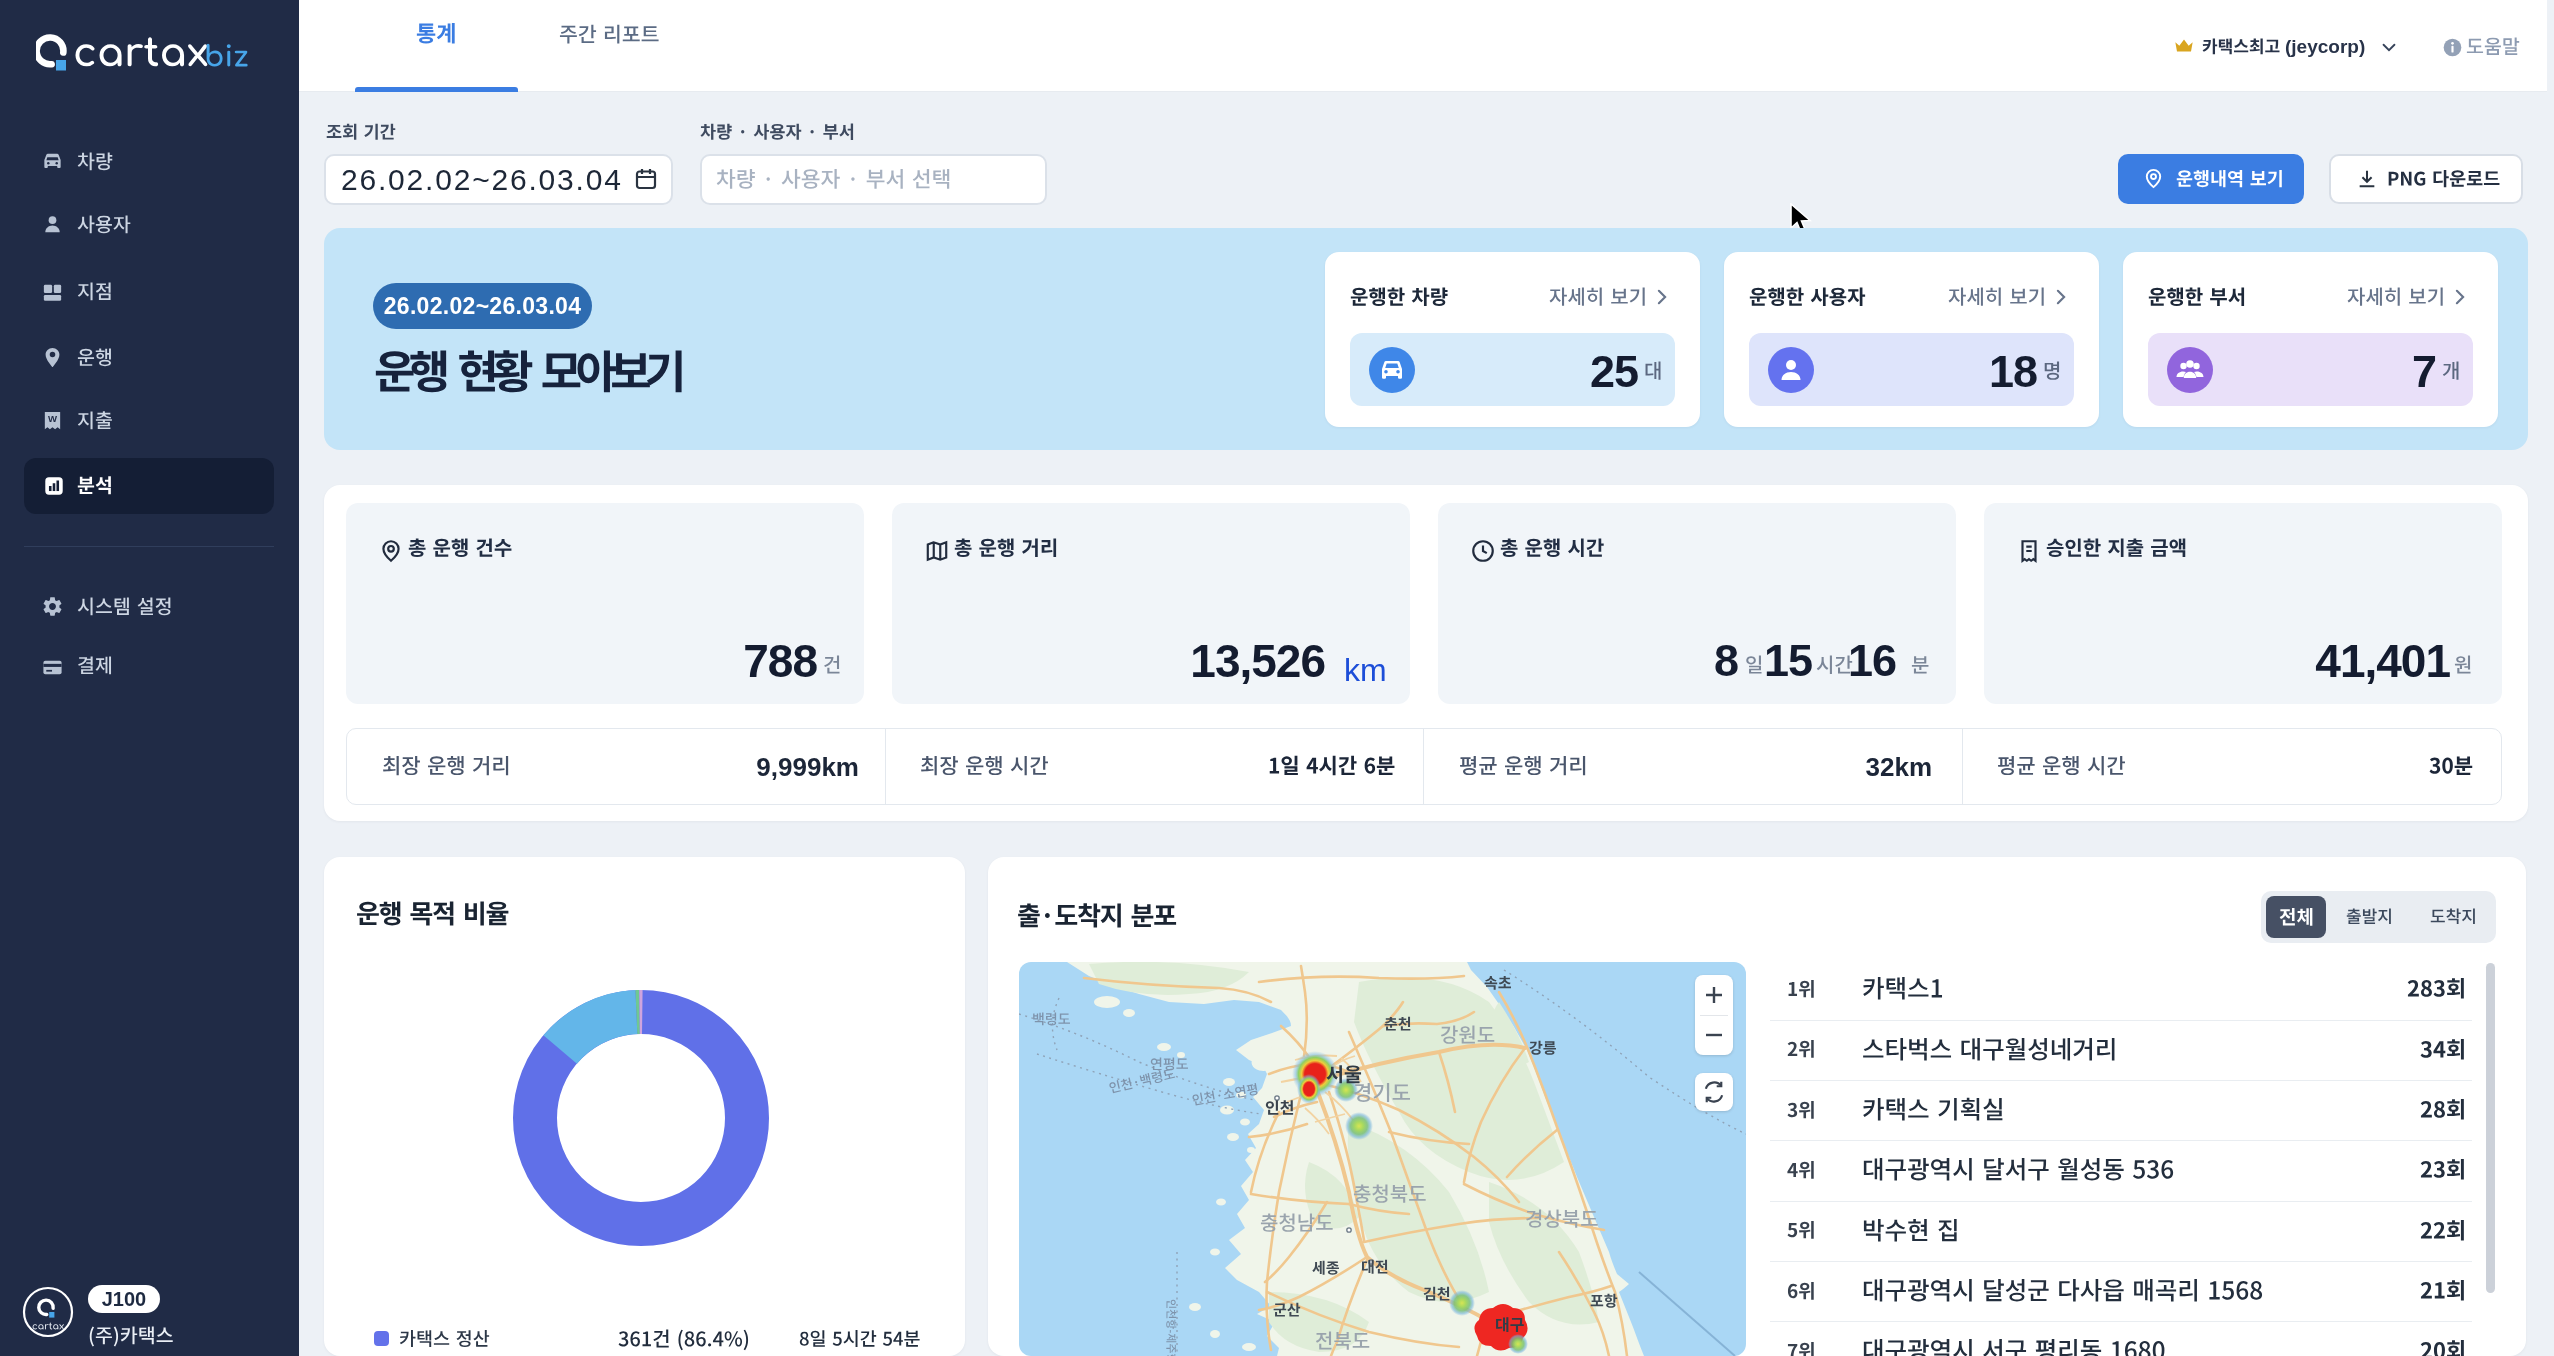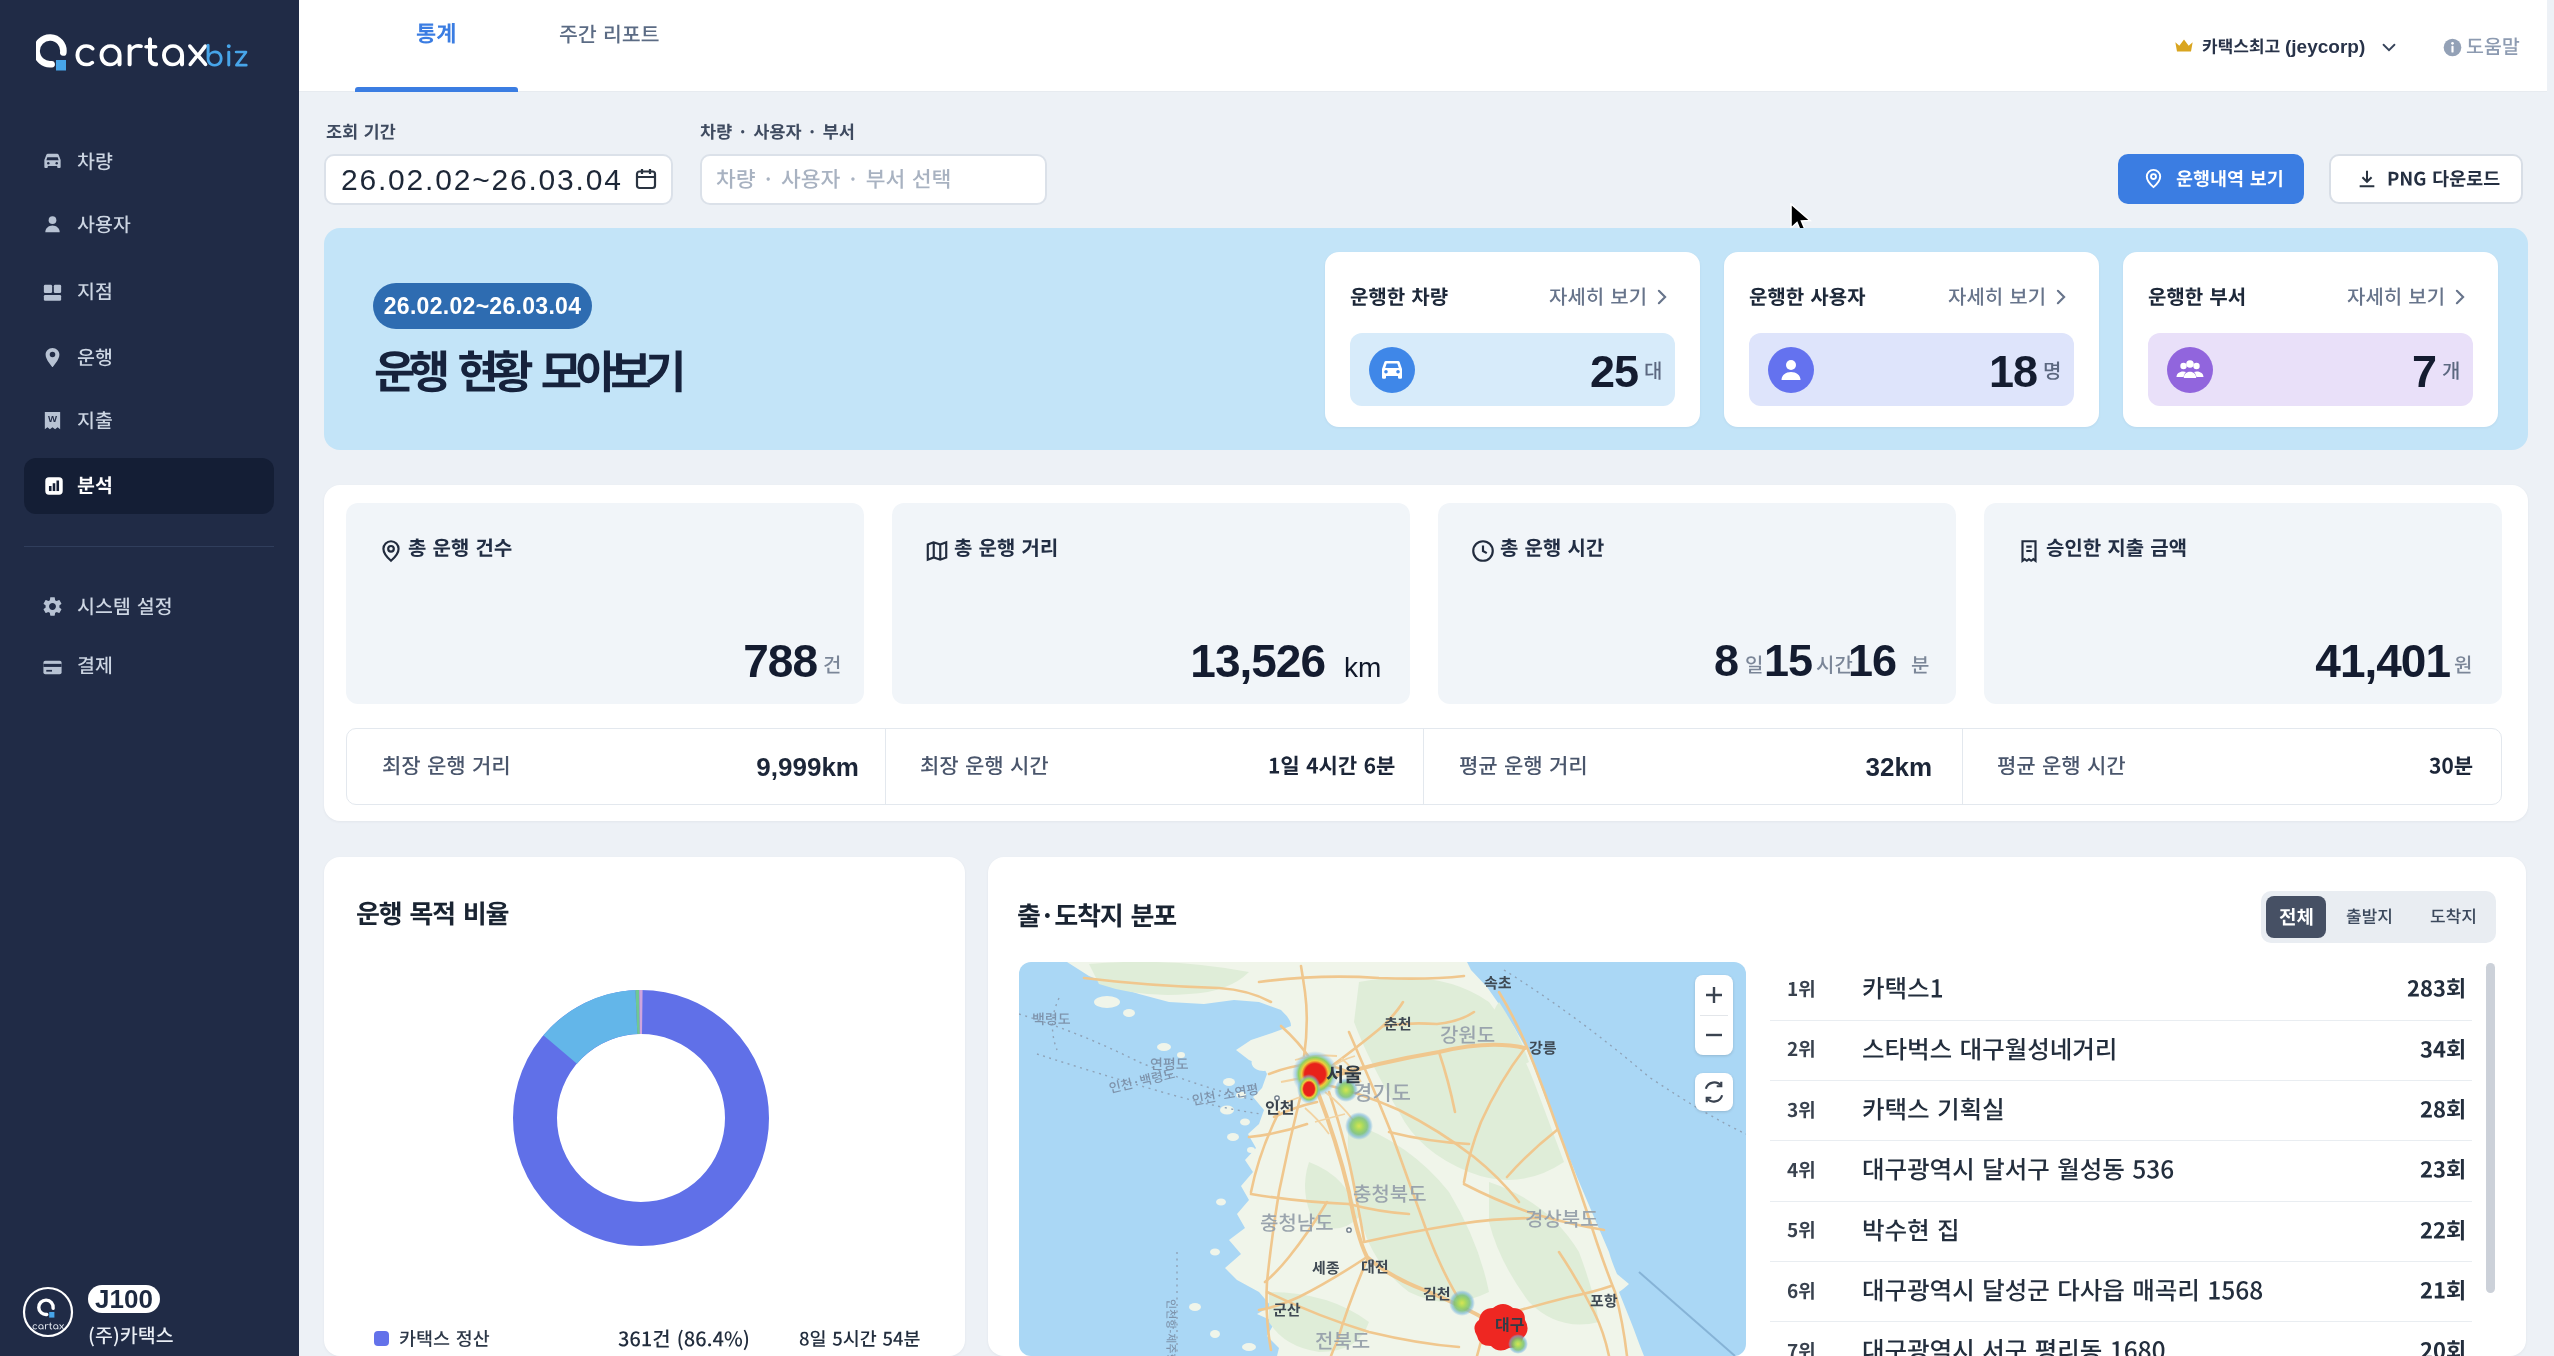--- a/index.html
+++ b/index.html
@@ -330,21 +330,21 @@
       <g fill="#e7ecf3" transform="translate(0,8.4) scale(0.00950,-0.00950)">
         <use href="#g184" x="0"></use>
         <use href="#g185" x="601"></use>
         <use href="#g186" x="1276"></use>
         <use href="#g187" x="1762"></use>
         <use href="#g185" x="2163"></use>
         <use href="#g188" x="2838"></use>
       </g>
     </svg>
   <div class="abs" style="left:88px;top:1285px;width:72px;height:28px;background:#fff;border-radius:14px"></div>
-  <div class="abs" style="left:88px;top:1285px;width:72px;height:28px;line-height:28px;text-align:center;font-size:26px;font-weight:bold;color:#1d2940">J100</div>
+  <div class="abs" style="left:88px;top:1285px;width:72px;height:28px;line-height:28px;text-align:center;font-size:20px;font-weight:bold;color:#1d2940">J100</div>
   <svg style="position:absolute;left:88.0px;top:1320.3px;overflow:visible;" width="86" height="28" viewBox="0 0 86 28">
       <g fill="#e9eef5" transform="translate(0,22.6) scale(0.01950,-0.01950)">
         <use href="#g20" x="0"></use>
         <use href="#g21" x="356"></use>
         <use href="#g22" x="1276"></use>
         <use href="#g23" x="1632"></use>
         <use href="#g24" x="2552"></use>
         <use href="#g13" x="3472"></use>
       </g>
     </svg>
@@ -668,21 +668,21 @@
     <span style="position:absolute;right:0">788</span>
   </div>
 <svg style="position:absolute;left:823.0px;top:648.9px;overflow:visible;" width="18" height="29" viewBox="0 0 18 29">
     <g fill="#7b8698" transform="translate(0,23.2) scale(0.02000,-0.02000)">
       <use href="#g91" x="0"></use>
     </g>
   </svg>
 <div class="abs num" style="left:1337px;top:638px;font-size:46px;line-height:46px">
     <span style="position:absolute;right:12px">13,526</span>
   </div>
-<div class="abs" style="left:1344px;top:652px;font-size:28px;color:#0f172a">km</div>
+<div class="abs" style="left:1344px;top:652px;font-size:32px;color:#1d4ed8">km</div>
 <div class="abs num" style="left:1738px;top:638px;font-size:45px;line-height:46px">
     <span style="position:absolute;right:0">8</span>
   </div>
 <div class="abs num" style="left:1812px;top:638px;font-size:45px;line-height:46px">
     <span style="position:absolute;right:0">15</span>
   </div>
 <div class="abs num" style="left:1904px;top:638px;font-size:45px;line-height:46px">
     <span style="position:absolute;right:8px">16</span>
   </div>
 <svg style="position:absolute;left:1745.0px;top:648.9px;overflow:visible;" width="18" height="29" viewBox="0 0 18 29">

